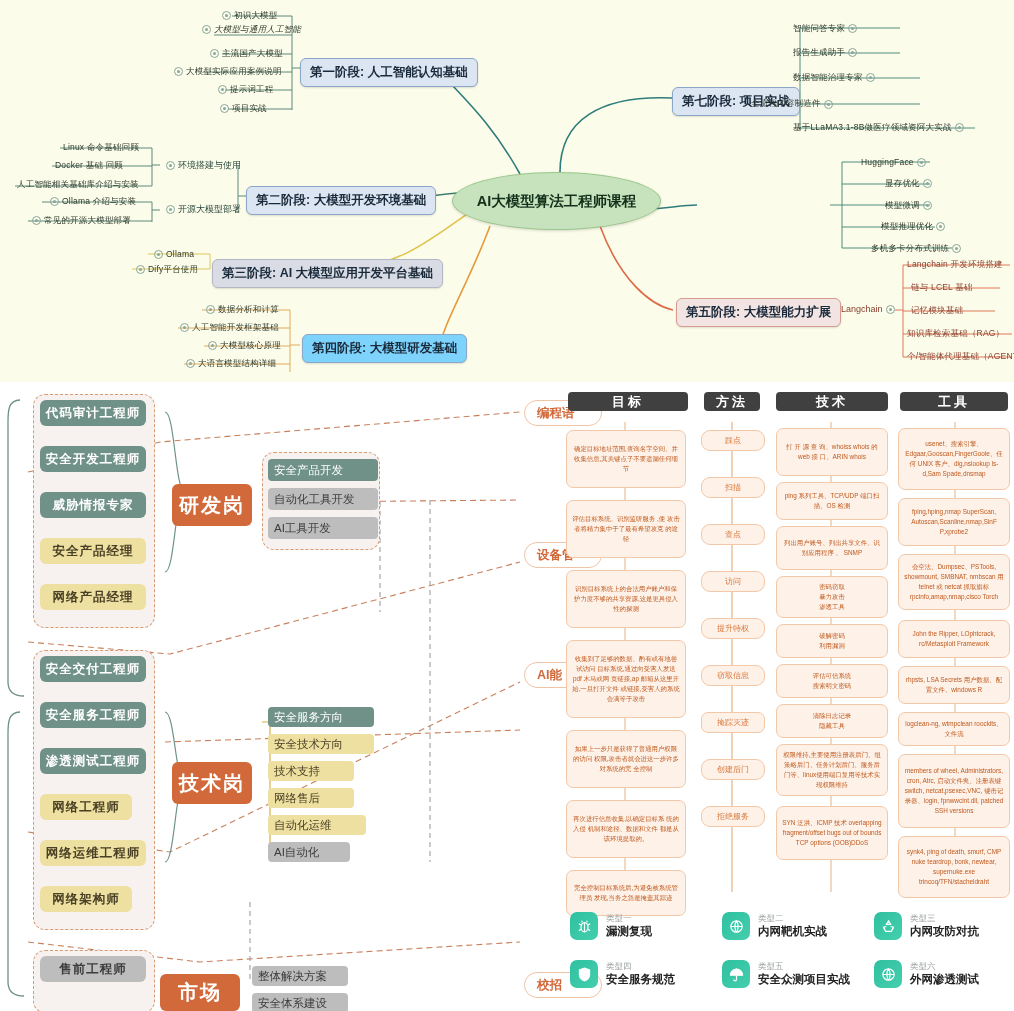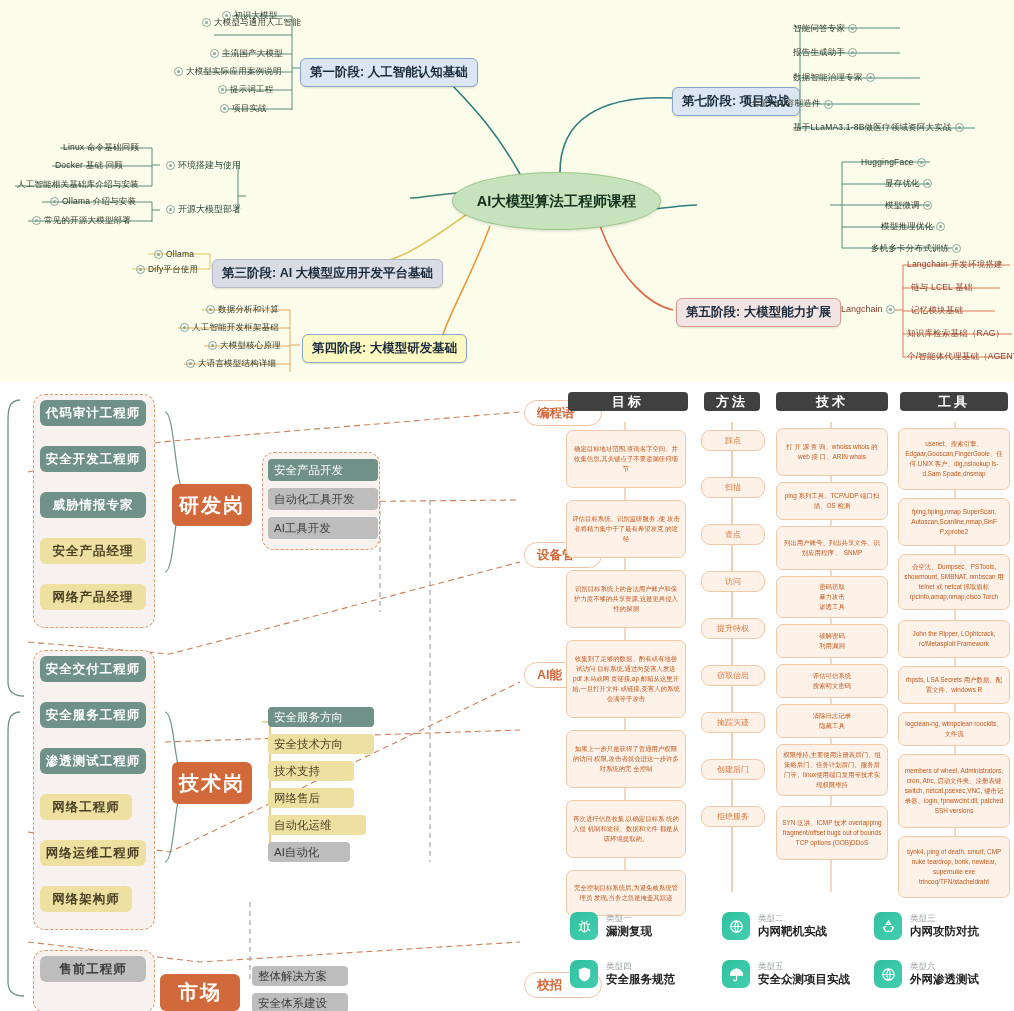--- a/index.html
+++ b/index.html
@@ -15,21 +15,21 @@
   }
   #mmsvg{position:absolute;left:0;top:0;width:1014px;height:382px;}
   .node{position:absolute;white-space:nowrap;}
   .stage{
     border-radius:6px;border:1px solid #8aa6c8;background:#dce6f3;
     color:#1a2a3a;font-size:12.5px;padding:5px 9px;font-weight:bold;
     box-shadow:0 1px 2px rgba(0,0,0,.12);
   }
   .stage.s3{background:#d9dce4;border-color:#b3b7c4;}
   .stage.s5{background:#f2e4e2;border-color:#d89b90;}
-  .stage.s4{background:#fef9c3;border-color:#8aa6c8;}
+  .stage.s4{background:#7dd3fc;border-color:#8aa6c8;}
   .leaf{
     font-size:8.5px;color:#2e3a2e;padding:1px 3px;letter-spacing:.2px;
   }
   .mid{font-size:9px;color:#28463c;padding:1px 3px;}
   .center-node{
     position:absolute;left:452px;top:172px;width:207px;height:56px;
     border-radius:50%;background:#c6e3bd;border:1px solid #9cc78e;
     display:flex;align-items:center;justify-content:center;
     font-size:14.5px;font-weight:bold;color:#13301a;
     box-shadow:0 1px 3px rgba(0,0,0,.15);
@@ -184,26 +184,27 @@
       <line x1="800" y1="78" x2="920" y2="78"></line>
       <line x1="800" y1="104" x2="920" y2="104"></line>
       <line x1="800" y1="128" x2="975" y2="128"></line>
     </g>
   </svg>
 
   <div class="center-node">AI大模型算法工程师课程</div>
 
   <div class="node stage" style="left:300px;top:58px;">第一阶段: 人工智能认知基础</div>
   <div class="node leaf" style="left:216px;top:9px;"><span class="bullet"></span><span>初识大模型</span></div>
-  <div class="node leaf" style="left:196px;top:16px;"><span class="bullet"></span><span>大模型与通用人工智能</span></div>
+  <div class="node leaf" style="left:196px;top:23px;font-style:italic;"><span class="bullet"></span><span>大模型与通用人工智能</span></div>
   <div class="node leaf" style="left:204px;top:47px;"><span class="bullet"></span><span>主流国产大模型</span></div>
   <div class="node leaf" style="left:168px;top:65px;"><span class="bullet"></span><span>大模型实际应用案例说明</span></div>
   <div class="node leaf" style="left:212px;top:83px;"><span class="bullet"></span><span>提示词工程</span></div>
   <div class="node leaf" style="left:214px;top:102px;"><span class="bullet"></span><span>项目实战</span></div>
 
+  <div class="node stage" style="left:246px;top:186px;">第二阶段: 大模型开发环境基础</div>
   <div class="node mid" style="left:160px;top:158px;"><span class="bullet"></span><span>环境搭建与使用</span></div>
   <div class="node mid" style="left:160px;top:202px;"><span class="bullet"></span><span>开源大模型部署</span></div>
   <div class="node leaf" style="left:60px;top:141px;">Linux 命令基础回顾</div>
   <div class="node leaf" style="left:52px;top:159px;">Docker 基础 回顾</div>
   <div class="node leaf" style="left:14px;top:178px;">人工智能相关基础库介绍与安装</div>
   <div class="node leaf" style="left:44px;top:195px;"><span class="bullet"></span><span>Ollama 介绍与安装</span></div>
   <div class="node leaf" style="left:26px;top:214px;"><span class="bullet"></span><span>常见的开源大模型部署</span></div>
 
   <div class="node stage s3" style="left:212px;top:259px;">第三阶段: AI 大模型应用开发平台基础</div>
   <div class="node leaf" style="left:148px;top:248px;"><span class="bullet"></span><span>Ollama</span></div>

